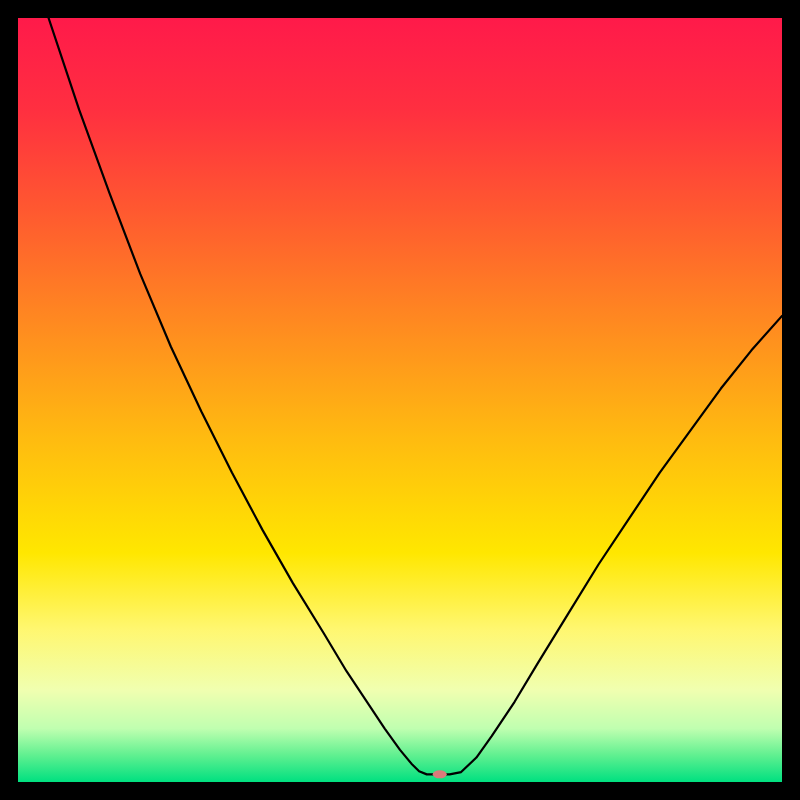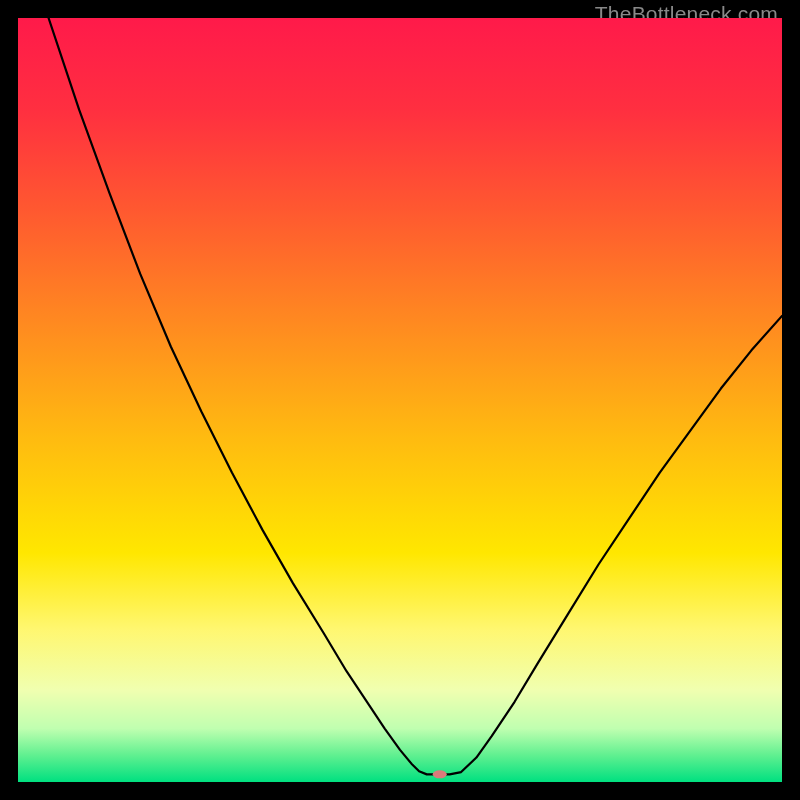--- a/index.html
+++ b/index.html
@@ -34,21 +34,20 @@
     letter-spacing: 0.2px;
   }
   svg {
     display: block;
   }
 </style>
 </head>
 <body>
 
 <div class="chart-container">
-  <div class="watermark">TheBottleneck.com</div>
   <div class="plot-area">
     <svg id="chart-svg" width="764" height="764" viewBox="0 0 764 764">
       <defs>
         <linearGradient id="bg-grad" x1="0" y1="0" x2="0" y2="1">
             <stop offset="0.00%" stop-color="#ff1a4a"></stop>
             <stop offset="12.00%" stop-color="#ff2f40"></stop>
             <stop offset="25.00%" stop-color="#ff5830"></stop>
             <stop offset="40.00%" stop-color="#ff8a20"></stop>
             <stop offset="55.00%" stop-color="#ffbb10"></stop>
             <stop offset="70.00%" stop-color="#ffe700"></stop>

